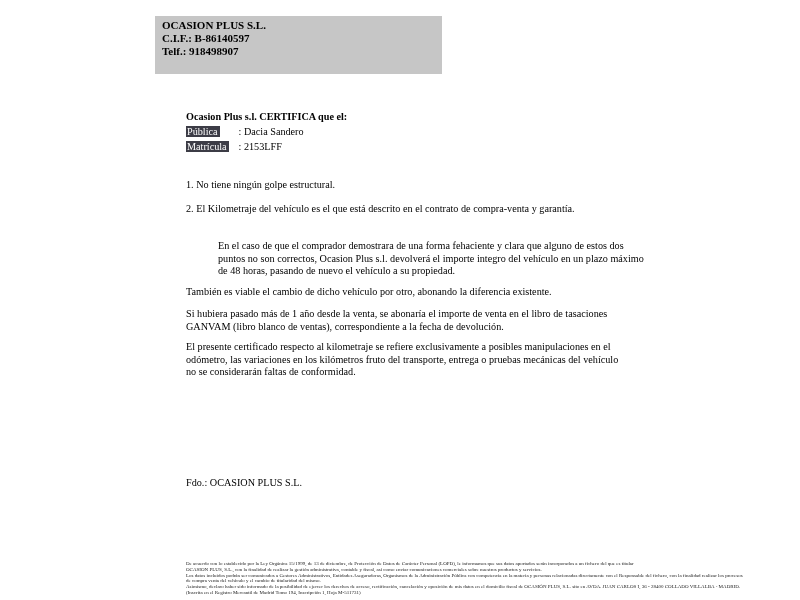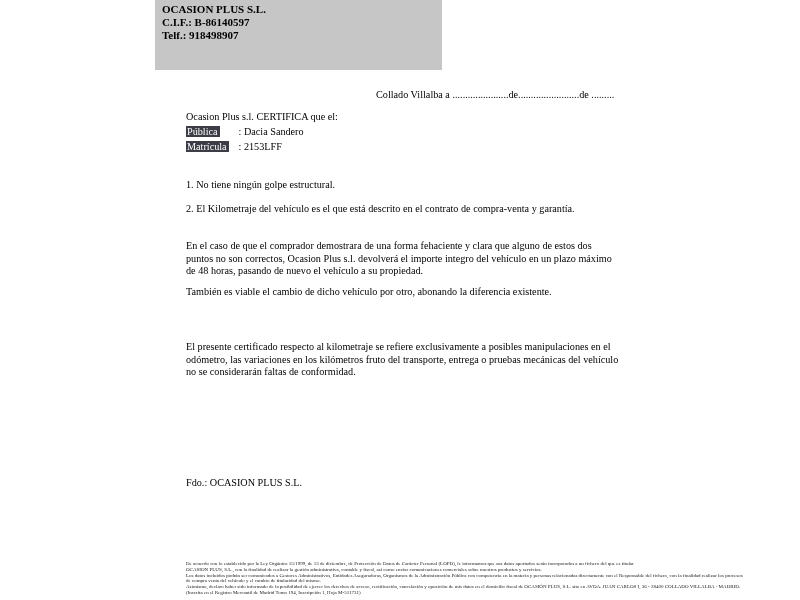--- a/index.html
+++ b/index.html
@@ -10,42 +10,43 @@
     color: #000;
   }
   .page {
     position: relative;
     width: 800px; height: 600px;
     background: #ffffff;
     overflow: hidden;
   }
   .letterhead {
     position: absolute;
-    left: 155px; top: 0;
-    width: 287px; height: 70px;
+    left: 155px; top: 16px;
+    width: 287px; height: 58px;
     background: #c6c6c6;
     padding: 3px 12px 0 7px;
     box-sizing: border-box;
   }
   .letterhead .lh-line {
     font-weight: bold;
     font-size: 11px;
     line-height: 13.2px;
     white-space: nowrap;
   }
   .dateline {
     position: absolute;
     left: 376px; top: 89px;
     font-size: 10.2px;
     white-space: nowrap;
   }
   .certifica {
     position: absolute;
     left: 186px; top: 111px;
     font-size: 10.2px;
+    font-weight: bold;
   }
   .kv {
     position: absolute;
     left: 186px;
     font-size: 10.2px;
     white-space: nowrap;
   }
   .kv-label-wrap {
     display: inline-block;
     width: 50px;
@@ -80,39 +81,39 @@
 <body>
 
 <div class="page">
 
   <div class="letterhead">
     <div class="lh-line">OCASION PLUS S.L.</div>
     <div class="lh-line">C.I.F.: B-86140597</div>
     <div class="lh-line">Telf.: 918498907</div>
   </div>
 
-  <div class="dateline">Collado Villalba a ......................de........................de .........</div>
 
   <div class="certifica">Ocasion Plus s.l. CERTIFICA que el:</div>
 
   <div class="kv" style="top:126px;">
     <span class="kv-label-wrap"><span class="hl">Pública</span></span>
     <span>: Dacia Sandero</span>
   </div>
 
   <div class="kv" style="top:141px;">
     <span class="kv-label-wrap"><span class="hl">Matrícula</span></span>
     <span>: 2153LFF</span>
   </div>
 
   <div class="body-text" style="top:179px;">1. No tiene ningún golpe estructural.</div>
   <div class="body-text" style="top:203px;">2. El Kilometraje del vehículo es el que está descrito en el contrato de compra-venta y garantía.</div>
 
-  <div class="body-text" style="top:240px;">En el caso de que el comprador demostrara de una forma fehaciente y clara que alguno de estos dos puntos no son correctos, Ocasion Plus s.l. devolverá el importe integro del vehículo en un plazo máximo de 48 horas, pasando de nuevo el vehículo a su propiedad.</div>
+  <div class="body-text" style="top:240px;margin-left:32px;">En el caso de que el comprador demostrara de una forma fehaciente y clara que alguno de estos dos puntos no son correctos, Ocasion Plus s.l. devolverá el importe integro del vehículo en un plazo máximo de 48 horas, pasando de nuevo el vehículo a su propiedad.</div>
   <div class="body-text" style="top:286px;">También es viable el cambio de dicho vehículo por otro, abonando la diferencia existente.</div>
+  <div class="body-text" style="top:308px;">Si hubiera pasado más de 1 año desde la venta, se abonaría el importe de venta en el libro de tasaciones GANVAM (libro blanco de ventas), correspondiente a la fecha de devolución.</div>
   <div class="body-text" style="top:341px;">El presente certificado respecto al kilometraje se refiere exclusivamente a posibles manipulaciones en el odómetro, las variaciones en los kilómetros fruto del transporte, entrega o pruebas mecánicas del vehículo no se considerarán faltas de conformidad.</div>
 
   <div class="signature">Fdo.: OCASION PLUS S.L.</div>
 
   <div class="legal">
     <div>De acuerdo con lo establecido por la Ley Orgánica 15/1999, de 13 de diciembre, de Protección de Datos de Carácter Personal (LOPD), le informamos que sus datos aportados serán incorporados a un fichero del que es titular</div>
     <div>OCASION PLUS, S.L., con la finalidad de realizar la gestión administrativa, contable y fiscal, así como enviar comunicaciones comerciales sobre nuestros productos y servicios.</div>
     <div>Los datos incluidos podrán ser comunicados a Gestores Administrativos, Entidades Aseguradoras, Organismos de la Administración Pública con competencia en la materia y personas relacionadas directamente con el Responsable del fichero, con la finalidad realizar los procesos de compra venta del vehículo y el cambio de titularidad del mismo.</div>
     <div>Asimismo, declaro haber sido informado de la posibilidad de ejercer los derechos de acceso, rectificación, cancelación y oposición de mis datos en el domicilio fiscal de OCASIÓN PLUS, S.L. sito en AVDA. JUAN CARLOS I, 36 - 28400 COLLADO VILLALBA - MADRID. (Inscrita en el Registro Mercantil de Madrid Tomo 194, Inscripción 1, Hoja M-511731)</div>
   </div>

